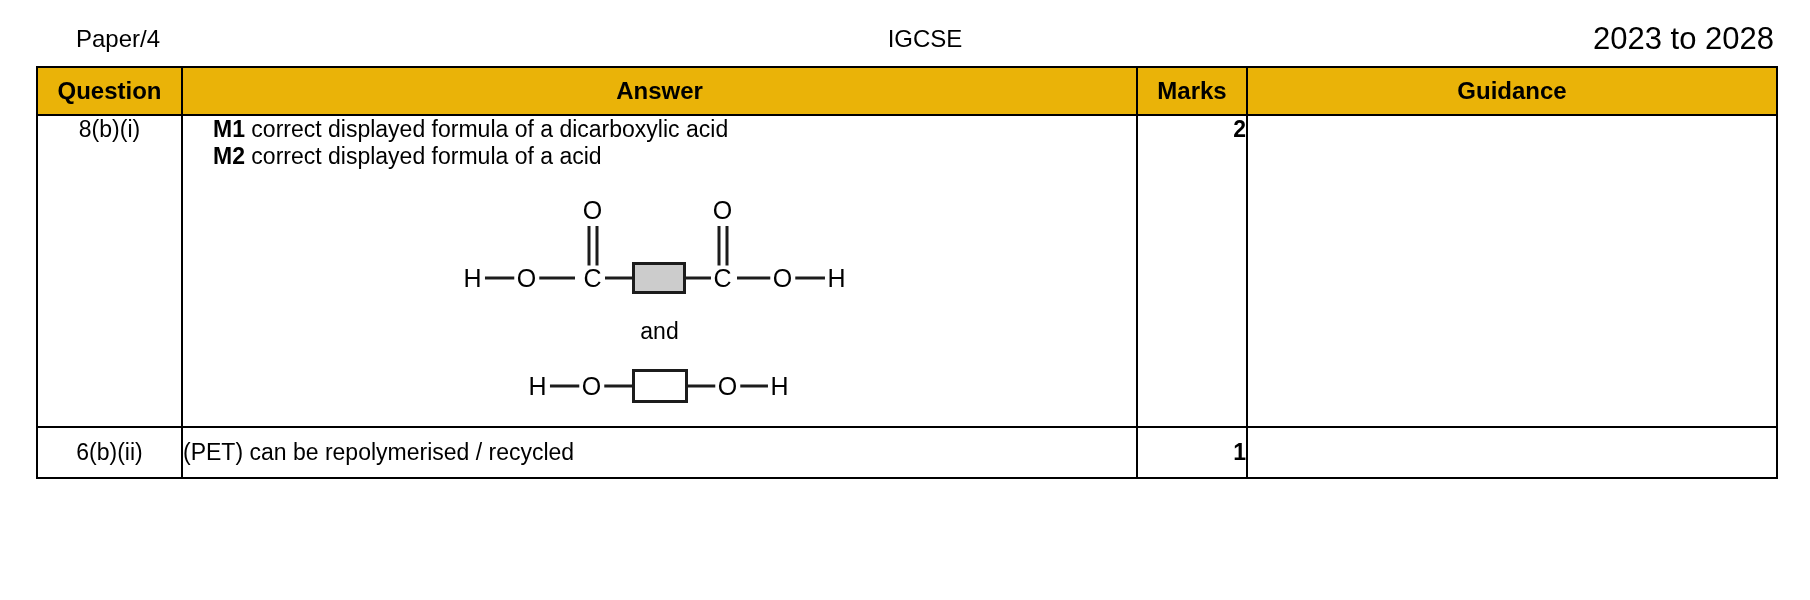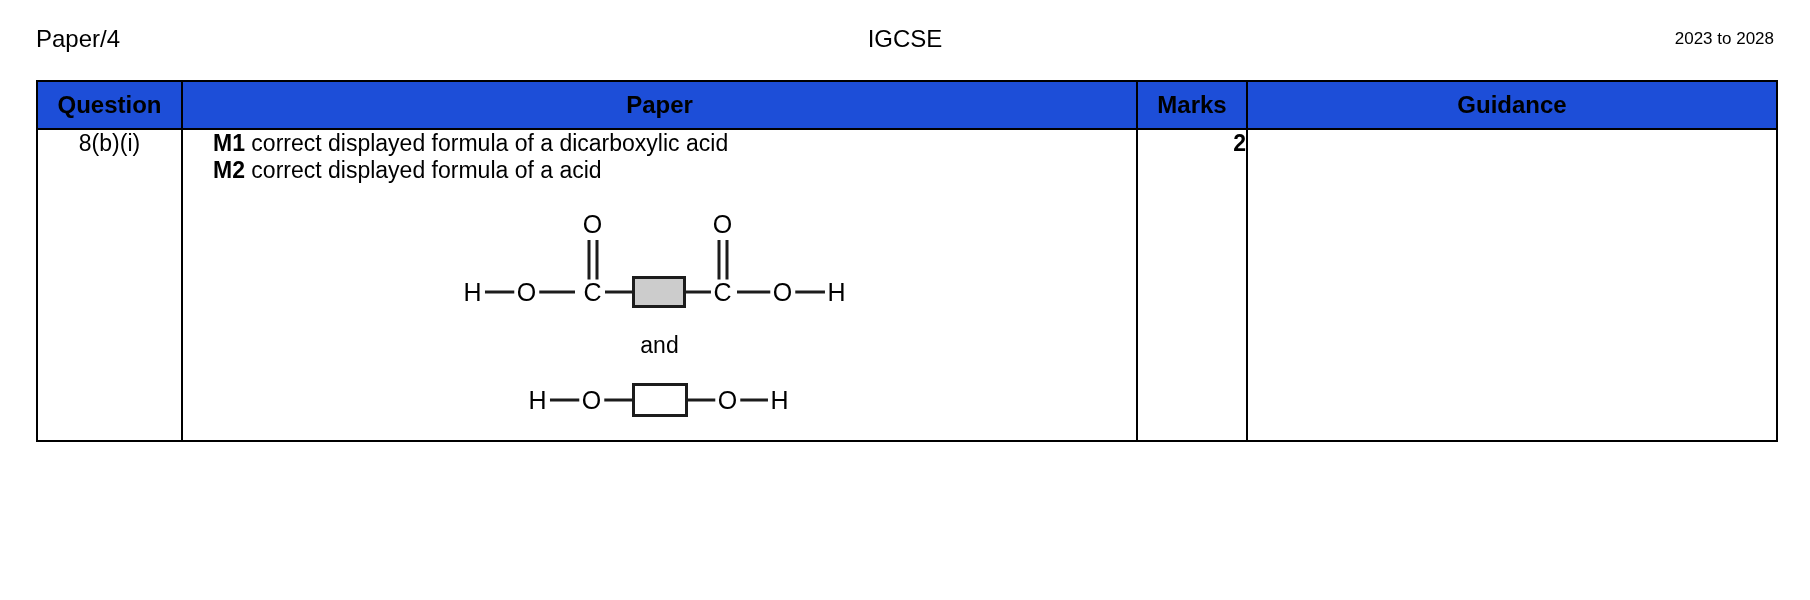--- a/index.html
+++ b/index.html
@@ -18,37 +18,38 @@
   .page {
     position: relative;
     width: 1810px;
     height: 600px;
     box-sizing: border-box;
   }
 
   
   .doc-header {
     position: relative;
-    height: 80px;
+    height: 66px;
     padding: 0 36px;
     box-sizing: border-box;
+    margin-left: 40px;
   }
   .hdr-left {
     position: absolute;
     left: 36px;
     top: 24px;
     font-size: 24px;
     line-height: 30px;
     white-space: nowrap;
   }
   .hdr-right {
     position: absolute;
     right: 36px;
     top: 24px;
-    font-size: 17px;
+    font-size: 31px;
     line-height: 30px;
     white-space: nowrap;
   }
   .hdr-center {
     position: absolute;
     left: 0;
     right: 0;
     top: 24px;
     text-align: center;
   }
@@ -71,21 +72,21 @@
     border: 2px solid #000;
   }
   .ms-table th,
   .ms-table td {
     border: 2px solid #000;
     padding: 0;
     vertical-align: top;
     font-size: 23px;
   }
   .ms-table thead th {
-    background: #1d4ed8;
+    background: #eab308;
     font-weight: bold;
     text-align: center;
     height: 46px;
     line-height: 46px;
     font-size: 24px;
     padding: 0 18px;
   }
 
   col.c-question { width: 145px; }
   col.c-answer   { width: 955px; }
@@ -218,21 +219,21 @@
   <table class="ms-table">
     <colgroup>
       <col class="c-question">
       <col class="c-answer">
       <col class="c-marks">
       <col class="c-guidance">
     </colgroup>
     <thead>
       <tr>
         <th>Question</th>
-        <th>Paper</th>
+        <th>Answer</th>
         <th>Marks</th>
         <th>Guidance</th>
       </tr>
     </thead>
     <tbody>
 
       <tr class="row-main">
         <td class="cell-question">8(b)(i)</td>
 
         <td class="cell-answer">
@@ -293,17 +294,25 @@
               <div class="atom" style="left:250px; top:22px;">H</div>
             </div>
 
           </div>
         </td>
 
         <td class="cell-marks">2</td>
         <td class="cell-guidance"></td>
       </tr>
 
+      <tr class="row-last">
+        <td class="cell-question">6(b)(ii)</td>
+        <td class="cell-answer">
+          <div class="bottom-text" style="padding-left:0;">(PET) can be repolymerised / recycled</div>
+        </td>
+        <td class="cell-marks">1</td>
+        <td class="cell-guidance"></td>
+      </tr>
 
     </tbody>
   </table>
 
 </div>
 
 </body></html>

